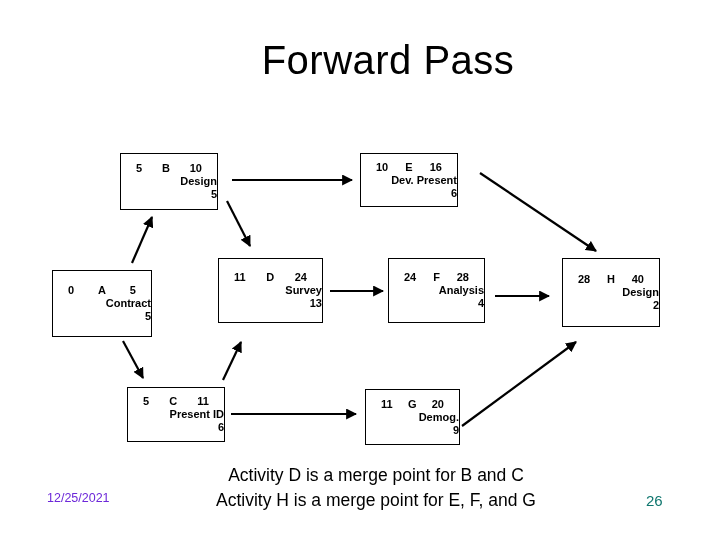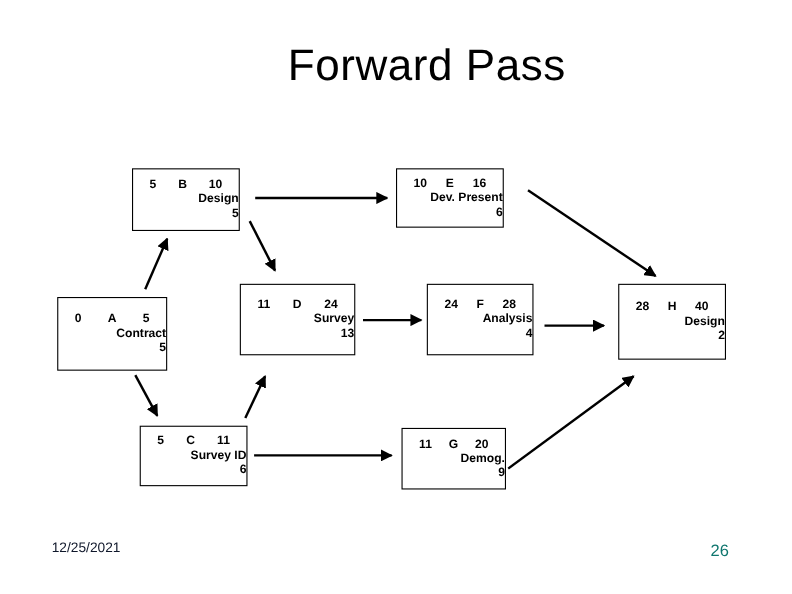--- a/index.html
+++ b/index.html
@@ -50,21 +50,21 @@
     top:463px;left:36px;width:680px;
     text-align:center;
     font-size:17.5px;
     line-height:25px;
     color:#000;
   }
   .footer-date{
     position:absolute;
     top:491px;left:47px;
     font-size:12.5px;
-    color:#0f172a;
+    color:#6d28d9;
   }
   .slide-number{
     position:absolute;
     top:492px;left:646px;
     font-size:15px;
     color:#0f766e;
   }
 </style>
 </head>
 <body>
@@ -145,32 +145,36 @@
           </div>
           <div class="node-label">Design</div>
           <div class="node-duration">2</div>
         </div>
         <div class="node" style="left: 127px; top: 387px; width: 98px; height: 55px; background: rgb(255, 255, 255); border-color: rgb(0, 0, 0);">
           <div class="node-top">
             <span>5</span>
             <span>C</span>
             <span>11</span>
           </div>
-          <div class="node-label">Survey ID</div>
+          <div class="node-label">Present ID</div>
           <div class="node-duration">6</div>
         </div>
         <div class="node" style="left: 365px; top: 389px; width: 95px; height: 56px; background: rgb(255, 255, 255); border-color: rgb(0, 0, 0);">
           <div class="node-top">
             <span>11</span>
             <span>G</span>
             <span>20</span>
           </div>
           <div class="node-label">Demog.</div>
           <div class="node-duration">9</div>
         </div>
       </div>
   </div>
 
+  <div class="notes">
+    <div>Activity D is a merge point for B and C</div>
+    <div>Activity H is a merge point for E, F, and G</div>
+  </div>
 
   <div class="footer-date">12/25/2021</div>
   <div class="slide-number">26</div>
 
 </div>
 
 </body></html>

